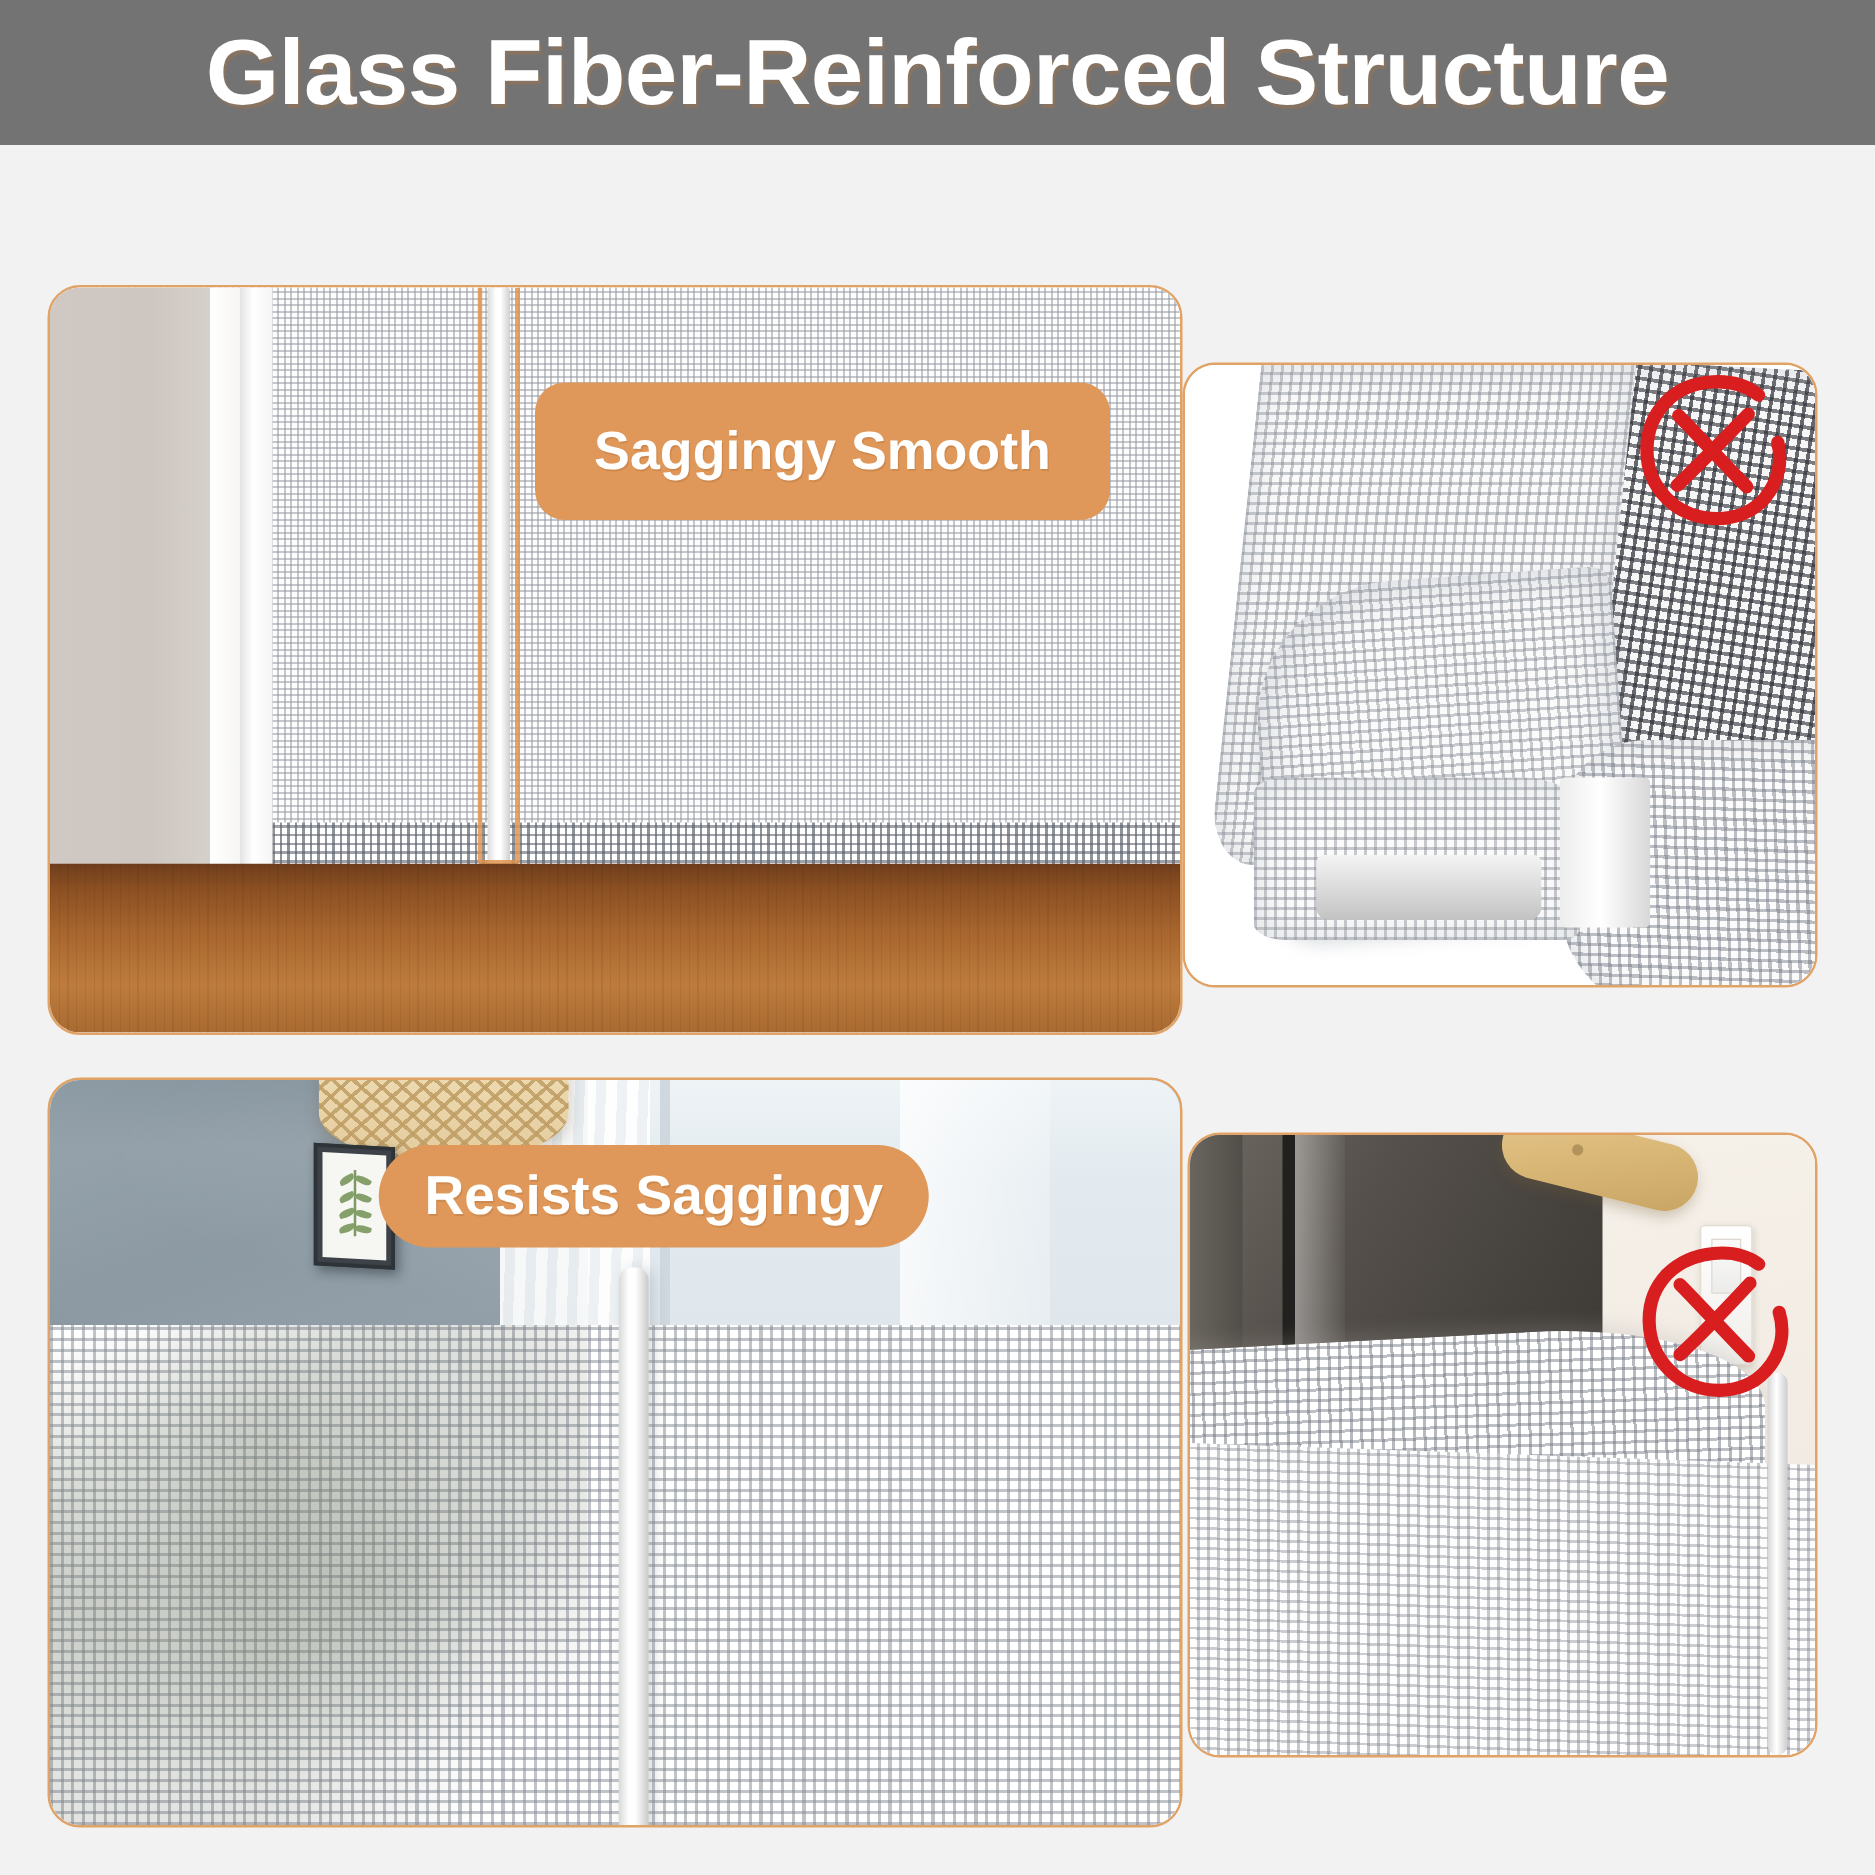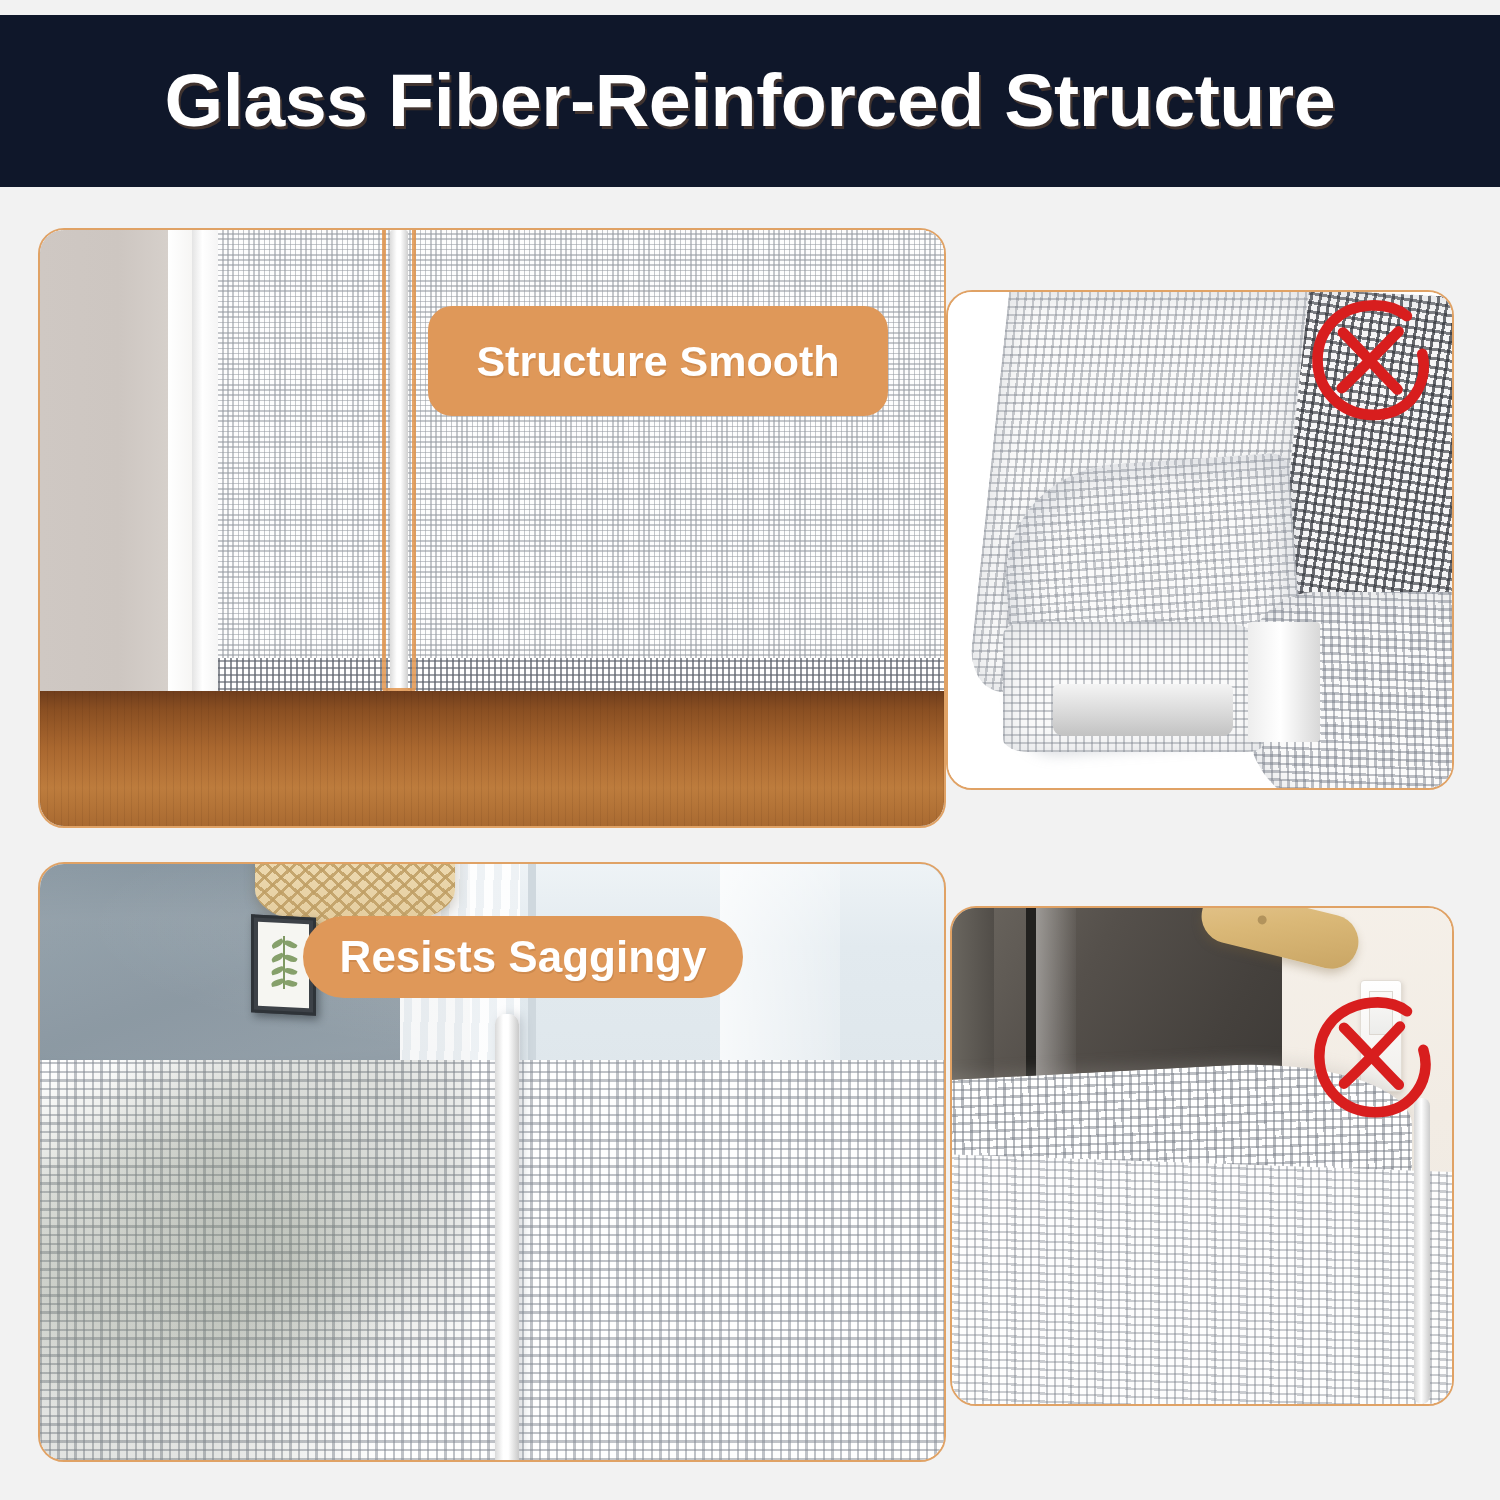--- a/index.html
+++ b/index.html
@@ -6,22 +6,22 @@
   html,body { width:1500px; height:1500px; }
   body {
     background:#f2f2f2;
     font-family:"Liberation Sans", sans-serif;
     position:relative;
     overflow:hidden;
   }
 
   
   #header-banner{
-    position:absolute; left:0; top:15px; width:1500px; height:172px;
-    background:#0f172a;
+    position:absolute; left:0; top:0; width:1500px; height:116px;
+    background:#737373;
     display:flex; align-items:center; justify-content:center;
   }
   #header-title{
     color:#ffffff;
     font-size:74px;
     font-weight:bold;
     letter-spacing:-0.5px;
     line-height:1;
     text-shadow:2px 3px 0 rgba(180,115,60,.30);
     white-space:nowrap;
@@ -360,21 +360,21 @@
 
   <div id="tl-rod"></div>
   <div id="tl-rod-glow"></div>
 
   <div id="tl-shadow"></div>
   <div id="tl-floor"></div>
 </div>
 
 <div class="pill" id="pill-maintains">
   <div>
-    <div>Structure Smooth</div>
+    <div>Saggingy Smooth</div>
   </div>
 </div>
 
 <div class="panel" id="panel-top-right">
   <div id="tr-bg"></div>
   <div class="crumple" id="tr-fold-c"></div>
   <div class="crumple" id="tr-fold-a"></div>
   <div class="crumple" id="tr-fold-b"></div>
   <div class="crumple" id="tr-fold-d"></div>
   <div class="crumple" id="tr-fold-e"></div>

